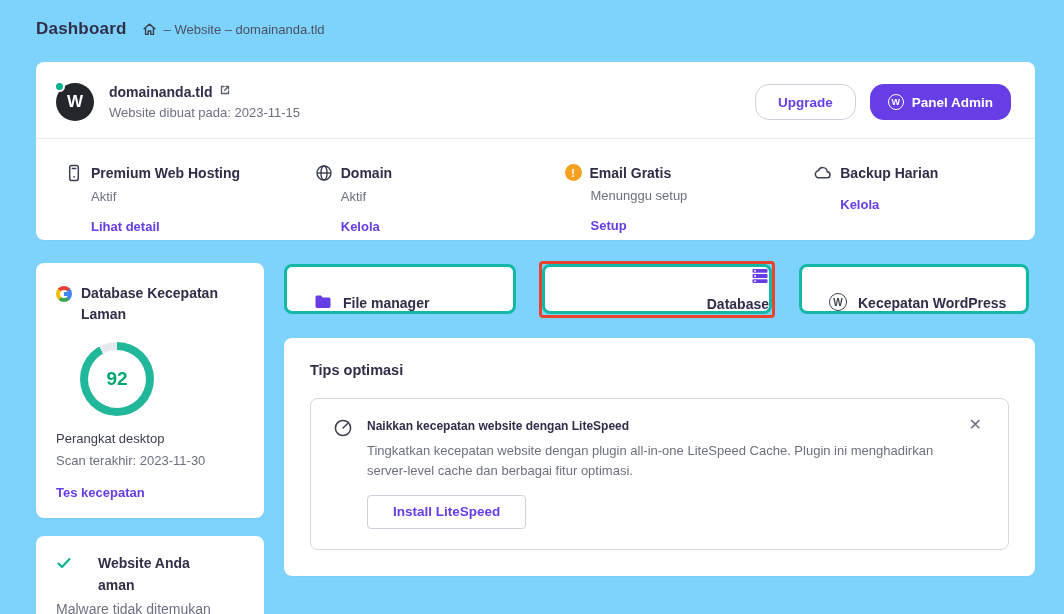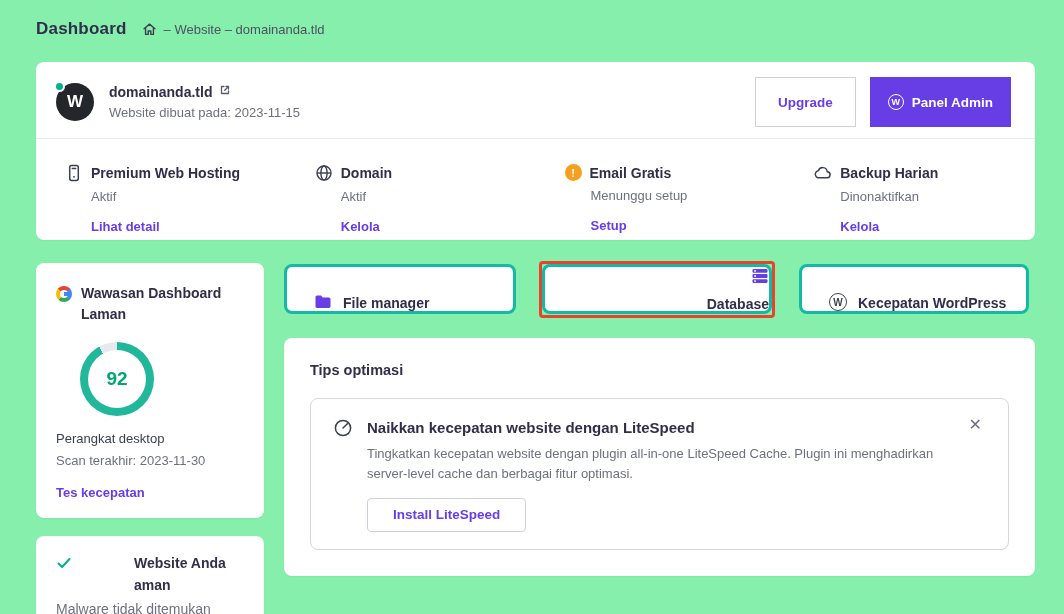--- a/index.html
+++ b/index.html
@@ -1,36 +1,36 @@
 <!DOCTYPE html>
 <html><head>
 <meta charset="utf-8">
 <style>
   * { margin:0; padding:0; box-sizing:border-box; }
   body { font-family:"Liberation Sans","DejaVu Sans",sans-serif; background:#e9eaf0; }
-  .stage { position:relative; width:1064px; height:614px; background:#86efac; overflow:hidden; }
+  .stage { position:relative; width:1064px; height:614px; background:#7dd3fc; overflow:hidden; }
   .card { position:absolute; background:#fff; border-radius:8px; box-shadow:0 1px 2px rgba(30,30,60,.04); }
 
   
   .topbar { position:absolute; left:36px; top:19px; display:flex; align-items:center; gap:15px; }
   .page-title { font-size:17px; font-weight:bold; color:#312e49; letter-spacing:.2px; }
   .breadcrumb { display:flex; align-items:center; gap:7px; color:#4d5162; font-size:13px; }
   .breadcrumb .icon { display:flex; color:#3c4050; }
 
   
   .site-card { left:36px; top:62px; width:999px; height:178px; }
   .site-head { position:absolute; left:20px; top:20px; right:24px; height:40px; display:flex; align-items:center; }
   .avatar-wrap { position:relative; width:38px; height:38px; margin-right:15px; }
   .avatar { width:38px; height:38px; border-radius:50%; background:#23262b; color:#fff; display:flex; align-items:center; justify-content:center; font-weight:bold; font-size:17px; }
   .status-dot { position:absolute; left:-2px; top:-2px; width:11px; height:11px; border-radius:50%; background:#00b090; border:2px solid #fff; }
   .site-title-row { display:flex; align-items:flex-start; gap:7px; }
   .site-domain { font-size:14px; font-weight:bold; color:#312e49; }
   .site-created { font-size:13px; color:#6d7081; margin-top:5px; }
   .site-buttons { margin-left:auto; display:flex; gap:14px; }
-  .btn { display:flex; align-items:center; justify-content:center; height:50px; border-radius:0; font-size:13.5px; font-weight:bold; cursor:pointer; }
+  .btn { display:flex; align-items:center; justify-content:center; height:36px; border-radius:14px; font-size:13.5px; font-weight:bold; cursor:pointer; }
   .btn-outline { background:#fff; border:1px solid #cfd2dc; color:#673de6; padding:0 22px; }
   .btn-primary { background:#673de6; border:none; color:#fff; padding:0 18px; gap:8px; }
   .divider { position:absolute; left:0; right:0; top:76px; border-top:1px solid #e9ebf2; }
   .services { position:absolute; left:0; right:0; top:77px; bottom:0; display:flex; }
   .service { flex:1; padding:25px 8px 0 29px; }
   .service-head { display:flex; align-items:center; gap:8px; color:#3a3f52; }
   .service-label { font-size:14px; font-weight:bold; color:#312e49; }
   .service-status { margin:7px 0 0 26px; font-size:13px; color:#6d7081; }
   .service-link { margin:15px 0 0 26px; font-size:13px; font-weight:bold; color:#673de6; cursor:pointer; }
   .warn-dot { width:17px; height:17px; border-radius:50%; background:#f5a01e; color:#fff; font-size:11px; font-weight:bold; display:flex; align-items:center; justify-content:center; }
@@ -45,42 +45,42 @@
   .g-icon .g-bar { position:absolute; left:50%; right:1px; top:calc(50% - 2px); height:4px; background:#4285f4; }
   .ring { position:relative; width:74px; height:74px; border-radius:50%; margin:17px 0 15px 24px; }
   .ring::before { content:""; position:absolute; inset:8px; background:#fff; border-radius:50%; }
   .ring-score { position:absolute; inset:0; display:flex; align-items:center; justify-content:center; font-size:19px; font-weight:bold; color:#00a870; }
   .speed-device { font-size:13px; color:#3a3f52; }
   .speed-scan { font-size:13px; color:#6d7081; margin-top:7px; }
   .speed-link { font-size:13px; font-weight:bold; color:#673de6; margin-top:17px; cursor:pointer; }
 
   
   .security-card { left:36px; top:536px; width:228px; height:120px; padding:17px 20px; }
-  .sec-head { display:flex; gap:2px;justify-content:space-between; }
+  .sec-head { display:flex; gap:26px; }
   .sec-title { font-size:14px; font-weight:bold; color:#312e49; line-height:1.55; width:110px; }
   .sec-sub { margin-top:5px; font-size:14px; color:#6d7081; }
 
   
   .qa { position:absolute; top:264px; height:50px; background:#fff; border:3px solid #14b8a6; border-radius:8px;
         display:flex; align-items:flex-end; gap:11px; padding-left:27px; font-size:14px; font-weight:bold; color:#312e49; cursor:pointer; }
   .qa-file { left:284px; width:232px; }
   .qa-db { left:542px; width:230px;flex-direction:column; }
   .qa-wp { left:799px; width:230px; }
   .annotation { position:absolute; left:539px; top:261px; width:236px; height:57px; border:3px solid #e8432d; border-radius:4px; pointer-events:none; z-index:6; }
 
   .wp-badge { border-radius:50%; border:1.6px solid currentColor; display:flex; align-items:center; justify-content:center; font-weight:bold; }
   .wp-badge.sm { width:16px; height:16px; font-size:9px; }
   .wp-badge.md { width:18px; height:18px; font-size:10px; color:#3f4350; }
 
   
   .tips-card { left:284px; top:338px; width:751px; height:238px; padding:24px 26px; }
   .tips-heading { font-size:14.5px; font-weight:bold; color:#312e49; }
   .banner { position:relative; margin-top:20px; height:152px; border:1px solid #d5d8e1; border-radius:8px; padding:20px 24px 0 56px; }
   .banner-icon { position:absolute; left:22px; top:19px; color:#3a3f52; }
-  .banner-title { font-size:15px; font-weight:bold; color:#312e49; }
+  .banner-title { font-size:12px; font-weight:bold; color:#312e49; }
   .banner-desc { margin-top:8px; font-size:13px; line-height:1.55; color:#6d7081; max-width:600px; }
   .close-x { position:absolute; right:22px; top:14px; font-size:16px; color:#6d7081; cursor:pointer; line-height:1; padding:4px; }
   .install-btn { display:inline-block; margin-top:14px; height:34px; line-height:32px; padding:0 25px; background:#fff;
                  border:1px solid #cfd2dc; border-radius:4px; color:#673de6; font-size:13.5px; font-weight:bold; cursor:pointer; }
 
   svg { display:block; }
 </style>
 </head>
 <body>
 
@@ -172,33 +172,32 @@
 
       <div class="service">
         <div class="service-head">
           <span>
             <svg width="18" height="18" viewBox="0 0 18 18" fill="none" stroke="currentColor" stroke-width="1.5" stroke-linejoin="round">
               <path d="M5.3 13.8 h7.5 a3 3 0 0 0 .4 -6 a4.5 4.5 0 0 0 -8.8 -1 a3.5 3.5 0 0 0 .9 7 z"></path>
             </svg>
           </span>
           <span class="service-label">Backup Harian</span>
         </div>
-        <div class="service-status">Dinonaktifkan</div>
         <div class="service-link">Kelola</div>
       </div>
 
     </div>
   </div>
 
   <div class="card speed-card">
     <div class="speed-head">
       <span class="g-icon">
           <span class="g-bar"></span>
         </span>
-      <div class="speed-title">Wawasan Dashboard Laman</div>
+      <div class="speed-title">Database Kecepatan Laman</div>
     </div>
     <div class="ring" style="background: conic-gradient(rgb(33, 183, 154) 92%, rgb(230, 233, 240) 0deg);">
       <div class="ring-score">92</div>
     </div>
     <div class="speed-device">Perangkat desktop</div>
     <div class="speed-scan">Scan terakhir: 2023-11-30</div>
     <div class="speed-link">Tes kecepatan</div>
   </div>
 
   <div class="card security-card">

